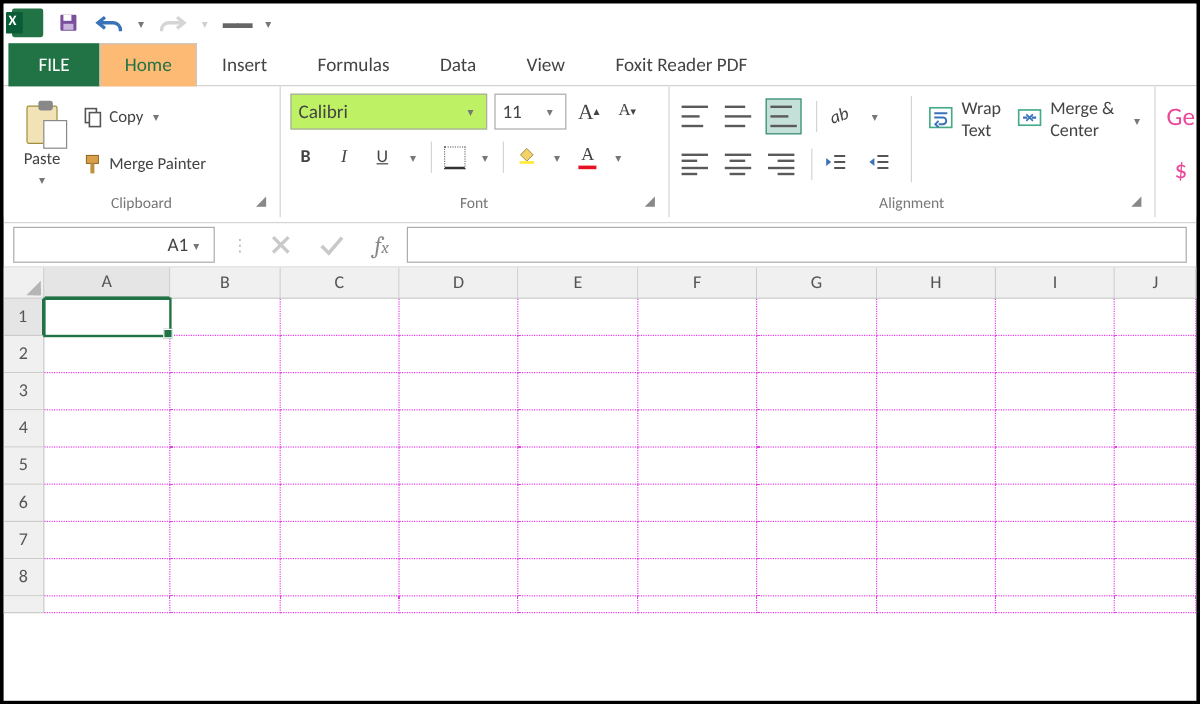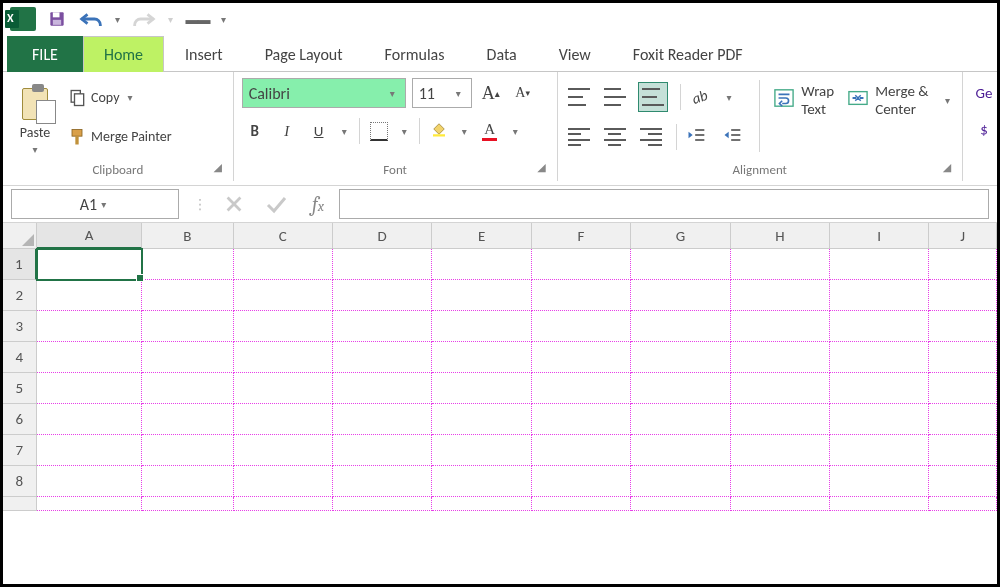--- a/index.html
+++ b/index.html
@@ -9,58 +9,58 @@
 .qa-item{display:flex;align-items:center;justify-content:center;width:28px;height:24px;cursor:pointer;color:#666;font-size:18px}
 .excel-logo{width:26px;height:24px;background:#217346;border-radius:2px;position:relative}
 .excel-logo:before{content:"";position:absolute;left:-5px;top:3px;width:14px;height:18px;background:#0a5c36;border-radius:1px}
 .excel-logo:after{content:"X";position:absolute;left:-3px;top:4px;color:#fff;font-size:12px;font-weight:700}
 .save-icon svg,.undo-icon svg,.redo-icon svg{width:20px;height:20px}
 .caret{font-size:10px;color:#777;padding:0 4px}
 
 .tabs{height:36px;display:flex;align-items:flex-end;padding-left:4px;background:#fff}
 .tab{padding:8px 20px;font-size:16px;color:#444;cursor:pointer;border:1px solid transparent;border-bottom:none;position:relative;top:1px}
 .tab.file{background:#217346;color:#fff;padding:8px 24px}
-.tab.active{border-color:#c6c6c6;background:#bef264;color:#217346}
+.tab.active{border-color:#c6c6c6;background:#fdba74;color:#217346}
 .tabs-border{height:1px;background:#c6c6c6}
 
 .ribbon{display:flex;background:#fff}
 .group{border-right:1px solid #d4d4d4;display:flex;flex-direction:column;padding:6px 8px 2px 8px}
 .group-body{display:flex;flex:1;align-items:flex-start;gap:8px}
 .group-label{text-align:center;font-size:13px;color:#777;padding:6px 0 2px;position:relative}
 .grp-dialog{position:absolute;right:0;bottom:4px;width:14px;height:14px;font-size:11px;color:#888;cursor:pointer}
 .bigbtn{display:flex;flex-direction:column;align-items:center;justify-content:flex-end;width:48px;height:78px;gap:2px;font-size:14px;cursor:pointer}
 .smallrow{display:flex;align-items:center;gap:4px;height:26px;font-size:14px;cursor:pointer}
 .stack{display:flex;flex-direction:column;justify-content:space-around;height:78px}
 
 .paste-ic{width:34px;height:40px;position:relative}
 .paste-ic:before{content:"";position:absolute;left:4px;top:6px;width:24px;height:30px;background:#f2e3b6;border:1px solid #a08c3c;border-radius:2px}
 .paste-ic:after{content:"";position:absolute;left:14px;top:2px;width:12px;height:8px;background:#888;border-radius:2px}
 .paste-doc{position:absolute;right:-4px;bottom:-2px;width:18px;height:22px;background:#fff;border:1px solid #888}
 
 .ic16{width:20px;height:20px;display:inline-block}
 
-.font-select{width:150px;height:28px;border:1px solid #ababab;background:#86efac;display:flex;align-items:center;padding:0 6px;font-size:16px;color:#444;cursor:pointer;justify-content:space-between}
+.font-select{width:150px;height:28px;border:1px solid #ababab;background:#bef264;display:flex;align-items:center;padding:0 6px;font-size:16px;color:#444;cursor:pointer;justify-content:space-between}
 .size-select{width:46px;height:28px;border:1px solid #ababab;background:#fff;display:flex;align-items:center;padding:0 6px;font-size:16px;cursor:pointer;justify-content:space-between}
 .font-row{display:flex;gap:6px;align-items:center}
 .mini-btn{width:26px;height:26px;display:flex;align-items:center;justify-content:center;cursor:pointer;font-size:15px}
 .incdec{font-family:serif}
 .border-btn{border-left:1px solid #d4d4d4;padding-left:6px;margin-left:2px}
 .underline-red{border-bottom:3px solid #e81123;padding:0 2px}
 
 .align-ic{width:22px;height:18px;display:flex;flex-direction:column;justify-content:space-between}
 .align-ic span{display:block;height:2px;background:#5a5a5a}
 .align-mid{background:#c5e0d8!important;border:1px solid #2f8a6f;padding:1px}
 
 .wrapmerge{display:flex;gap:8px}
 .wrap-btn{display:flex;align-items:center;gap:6px;cursor:pointer;font-size:15px}
 
-.num-stub{width:26px;display:flex;flex-direction:column;gap:18px;padding-top:6px;font-size:15px;color:#4c1d95;align-items:center}
+.num-stub{width:26px;display:flex;flex-direction:column;gap:18px;padding-top:6px;font-size:21px;color:#ec4899;align-items:center}
 
 .fx-row{display:flex;align-items:center;height:36px;border-top:1px solid #d4d4d4;border-bottom:1px solid #d4d4d4;margin-top:4px}
-.namebox{width:150px;height:28px;border:1px solid #ababab;margin:0 8px;display:flex;align-items:center;padding:0 8px;font-size:16px;justify-content:center;background:#fff}
+.namebox{width:150px;height:28px;border:1px solid #ababab;margin:0 8px;display:flex;align-items:center;padding:0 8px;font-size:16px;justify-content:flex-end;background:#fff}
 .dots{color:#bbb;padding:0 6px;font-size:14px}
 .fx-btn{width:42px;height:32px;display:flex;align-items:center;justify-content:center;color:#bdbdbd;font-size:22px}
 .fx-label{font-style:italic;font-family:"Cambria",serif;color:#888;font-size:20px;padding:0 4px}
 .formula-input{flex:1;height:28px;border:1px solid #ababab;margin-right:8px;background:#fff}
 .corner{width:34px;height:26px;background:#f0f0f0;border-right:1px solid #ccc;border-bottom:1px solid #ccc;box-sizing:border-box;position:relative}
 .corner:after{content:"";position:absolute;right:2px;bottom:2px;border:6px solid transparent;border-right-color:#b5b5b5;border-bottom-color:#b5b5b5}
 .colhdr{height:26px;background:#f0f0f0;border-right:1px solid #ccc;border-bottom:1px solid #ccc;box-sizing:border-box;display:flex;align-items:center;justify-content:center;font-size:15px;color:#555}
 .colhdr.sel{background:#e5e5e5;border-bottom:2px solid #217346}
 .rowhdr{width:34px;background:#f0f0f0;border-right:1px solid #ccc;border-bottom:1px solid #ccc;box-sizing:border-box;display:flex;align-items:center;justify-content:center;font-size:15px;color:#555}
 .rowhdr.sel{background:#e5e5e5;border-right:2px solid #217346}
@@ -102,21 +102,20 @@
     </div>
     <span class="caret" style="opacity:.35">▾</span>
     <div class="qa-item" style="font-size:13px;letter-spacing:-2px">▬ ▬</div>
     <span class="caret">▾</span>
   </div>
 
   <div class="tabs" id="tabs">
       <div class="tab file">FILE</div>
       <div class="tab active">Home</div>
       <div class="tab">Insert</div>
-      <div class="tab">Page Layout</div>
       <div class="tab">Formulas</div>
       <div class="tab">Data</div>
       <div class="tab">View</div>
       <div class="tab">Foxit Reader PDF</div>
     </div>
   <div class="tabs-border"></div>
 
   <div class="ribbon">
 
     <div class="group" style="width:220px">

